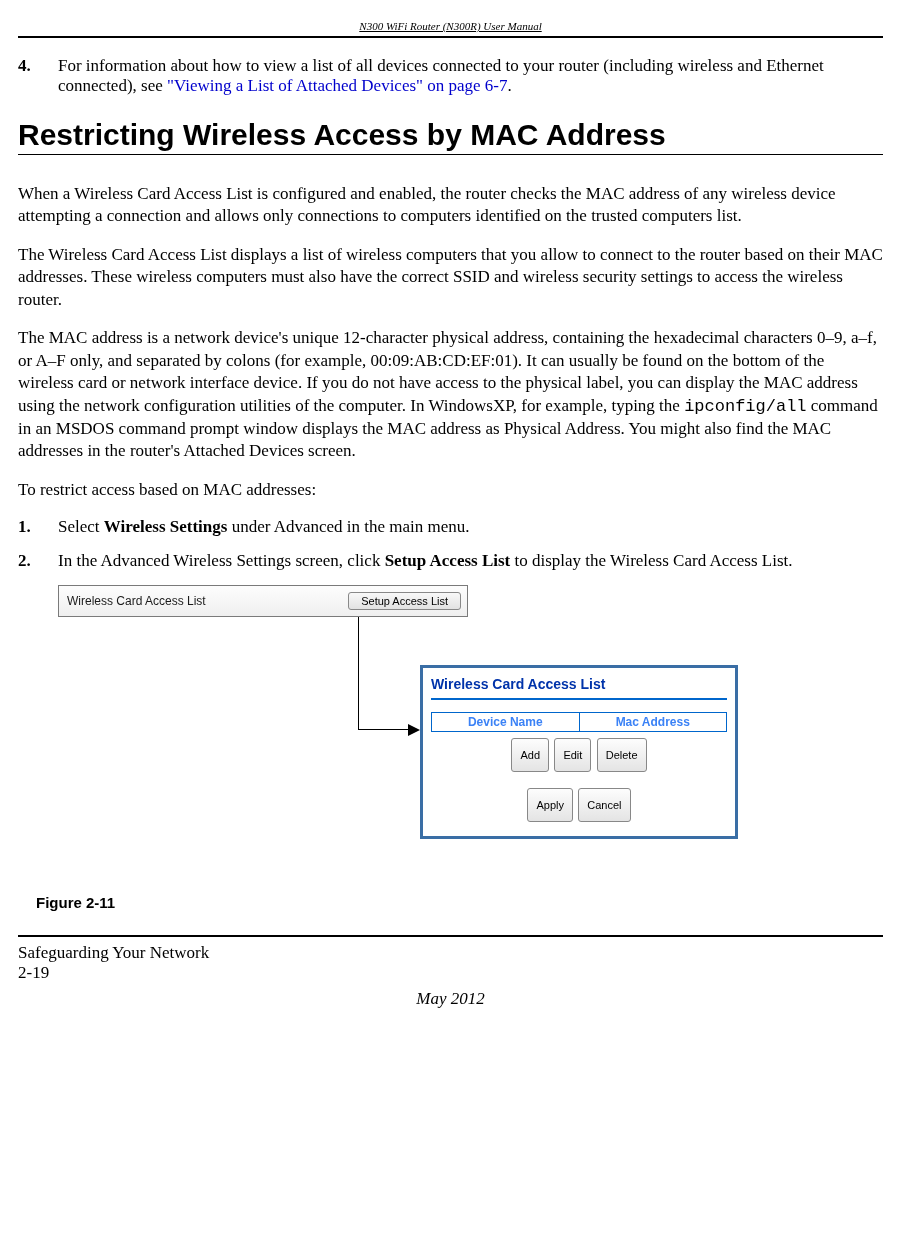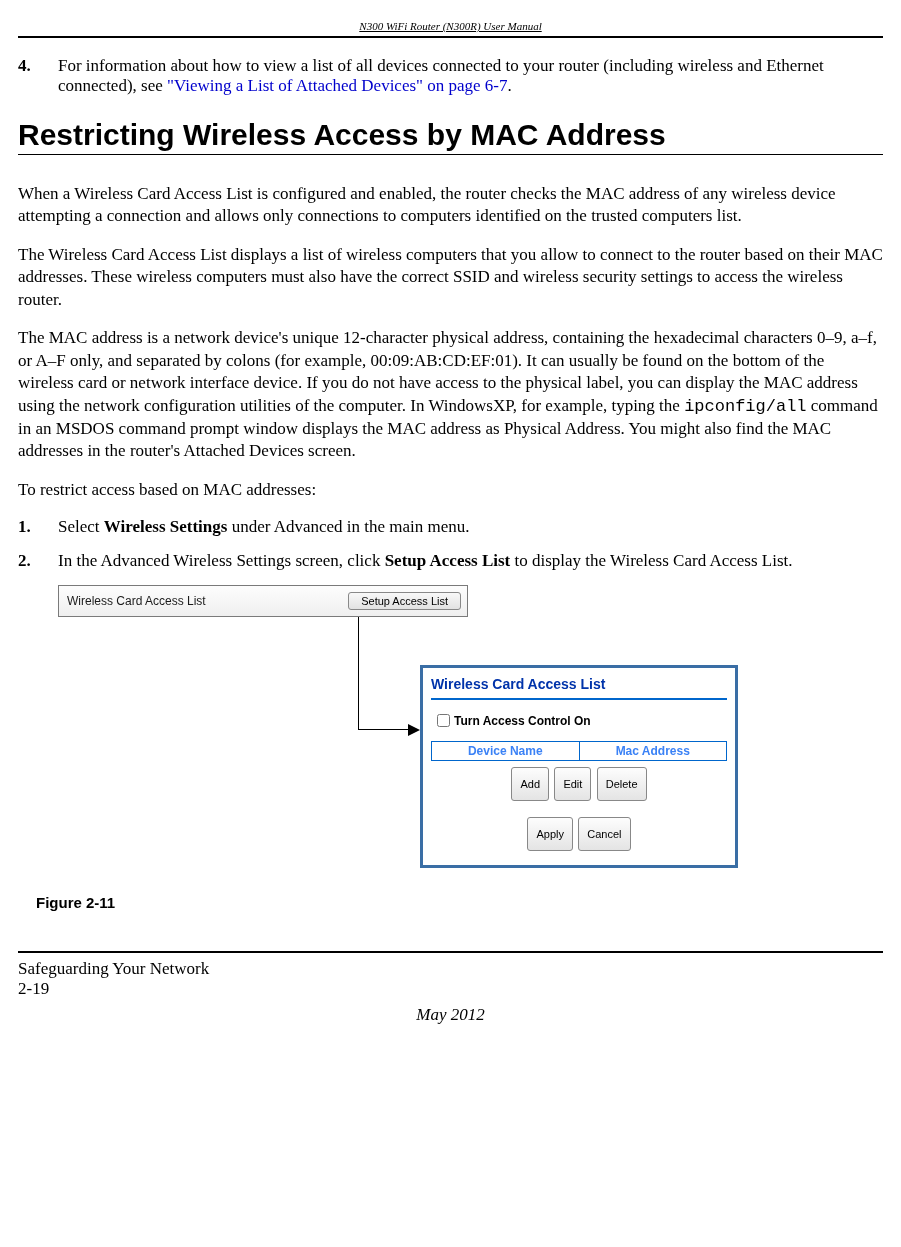--- a/index.html
+++ b/index.html
@@ -125,21 +125,21 @@
     .winbtn {
       font-family: Tahoma, Arial, sans-serif;
       font-size: 11px;
       padding: 10px 8px;
       margin: 0 1px;
       background: linear-gradient(#fdfdfd,#e4e4e4);
       border: 1px solid #888;
       border-radius: 3px;
       cursor: pointer;
     }
-    .fig-caption { font-family: Arial, Helvetica, sans-serif; font-weight:bold; font-size:15px; margin: 4px 0 40px 18px; }
+    .fig-caption { font-family: Arial, Helvetica, sans-serif; font-weight:bold; font-size:15px; margin: 4px 0 24px 18px; }
 
     .foot-rule { border:none; border-top:2px solid #000; margin: 18px 0 6px 0; }
     .foot-row { display:flex; justify-content:space-between; font-size:17px;flex-direction:column; }
     .foot-date { text-align:center; font-style:italic; font-size:17px; margin-top:6px;}
   </style>
 </head>
 <body>
 
 <div class="header-title">N300 WiFi Router (N300R) User Manual</div>
 <hr class="top-rule">
@@ -173,23 +173,20 @@
     <span class="strip-label">Wireless Card Access List</span>
     <button class="setup-btn">Setup Access List</button>
   </div>
   <div class="arrow-v"></div>
   <div class="arrow-h"></div>
   <div class="arrow-head"></div>
 
   <div class="dialog">
     <div class="dialog-title">Wireless Card Access List</div>
     <hr class="dialog-hr">
-    <div class="chk-row">
-      <input type="checkbox" style=""><span>Turn Access Control On</span>
-    </div>
     <table class="tbl">
       <tbody>
           <tr>
         <th>Device Name</th>
         <th>Mac Address</th>
       </tr>
     </tbody>
       </table>
     <div class="btn-row">
       <button class="winbtn">Add</button>

